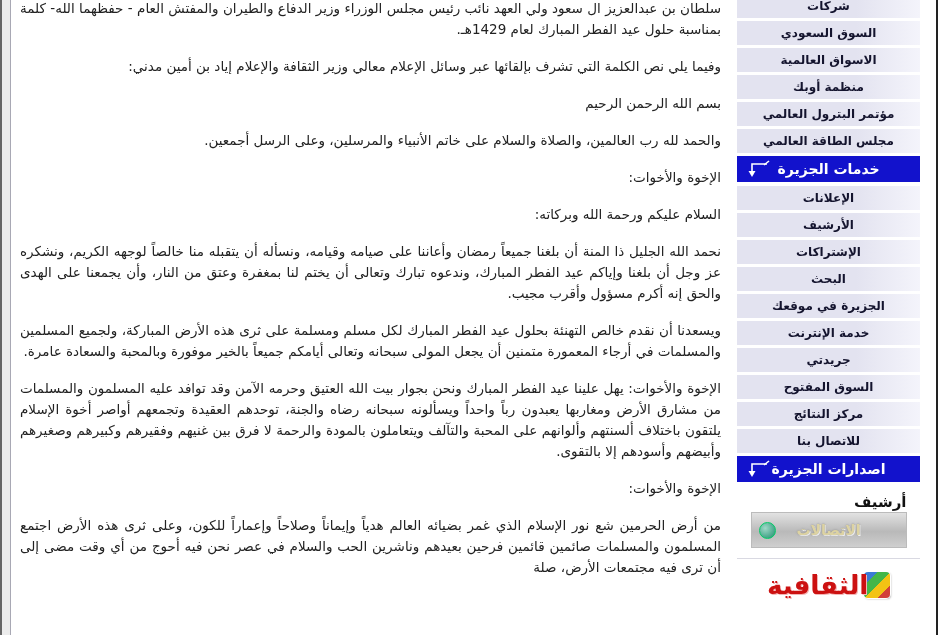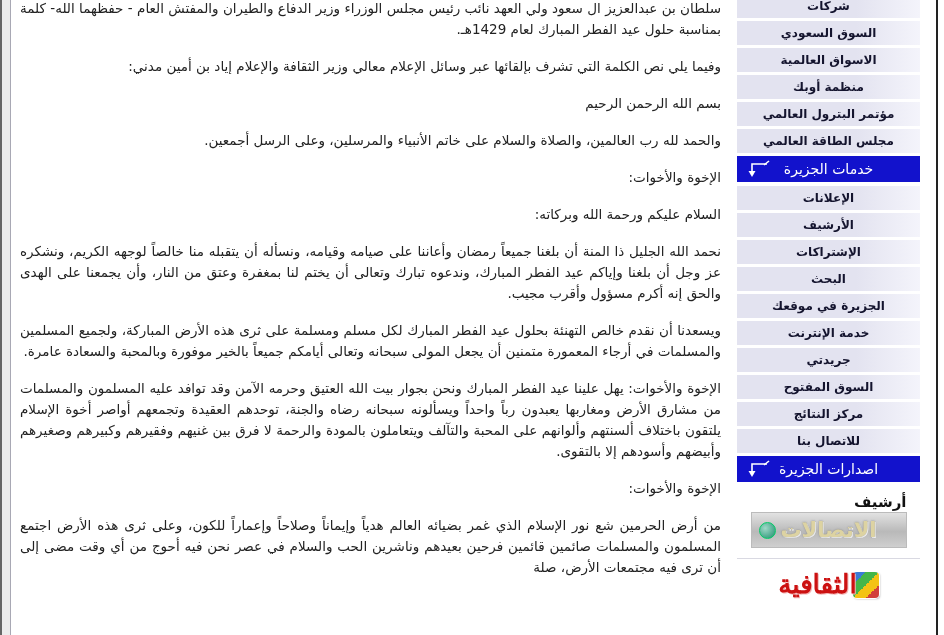--- a/index.html
+++ b/index.html
@@ -31,53 +31,53 @@
   .nav-item{
     height:24px;margin-bottom:3px;
     background:linear-gradient(to left,#f4f4fb 0%,#e3e3f0 35%);
     color:#14142e;font-size:12px;font-weight:bold;
     display:flex;align-items:center;justify-content:center;
     cursor:pointer;
   }
   .nav-header{
     height:26px;margin-bottom:4px;position:relative;
     background:#1212cc;color:#ffffff;
-    font-size:14px;font-weight:normal;
+    font-size:14px;font-weight:bold;
     display:flex;align-items:center;justify-content:center;
     cursor:pointer;
   }
   .nav-header .arrow{
     position:absolute;left:7px;top:4px;width:26px;height:18px;
   }
   
   .logo-telecom{margin:12px auto 0 auto;width:156px;cursor:pointer;}
   .logo-telecom .archive-word{
     direction:rtl;text-align:right;padding-left:28px;
     color:#111;font-size:15px;font-weight:bold;line-height:17px;
   }
   .logo-telecom .banner{
     position:relative;height:34px;margin-top:1px;
     background:linear-gradient(#e2e2e2,#b9b9b9 55%,#cfcfcf);
     border:1px solid #bbb;
     display:flex;align-items:center;justify-content:center;
   }
   .logo-telecom .banner .word{
-    color:#ddd3a2;font-size:21px;font-weight:bold;
+    color:#ddd3a2;font-size:14px;font-weight:bold;
     text-shadow:0 0 2px #8a8a8a,1px 1px 0 #fff;
     letter-spacing:1px;
   }
   .logo-telecom .emblem{
     position:absolute;left:7px;top:9px;width:15px;height:15px;border-radius:50%;
     background:radial-gradient(circle at 35% 35%,#9fd9c8,#1f8f6e);
     border:1px solid #0c6,
   }
   .logo-divider{height:1px;background:#d9d9e2;margin:10px 0 12px 0;}
   .logo-culture{
     direction:rtl;text-align:center;cursor:pointer;
-    display:flex;align-items:center;justify-content:center;gap:2px;font-family:Liberation Serif, serif;
+    display:flex;align-items:center;justify-content:center;gap:2px;
   }
   .logo-culture .emblem{
     width:26px;height:26px;display:inline-block;margin-left:-6px;
     background:
       linear-gradient(135deg,#3a7bd5 0 25%,#43b649 25% 50%,#f3c314 50% 75%,#d2403a 75% 100%);
     border-radius:4px;box-shadow:0 0 0 1px #fff,1px 1px 2px #aaa;
   }
   .logo-culture .word{
     color:#cc1111;font-size:26px;font-weight:bold;line-height:28px;
     text-shadow:1px 1px 0 #f3b5b5;

